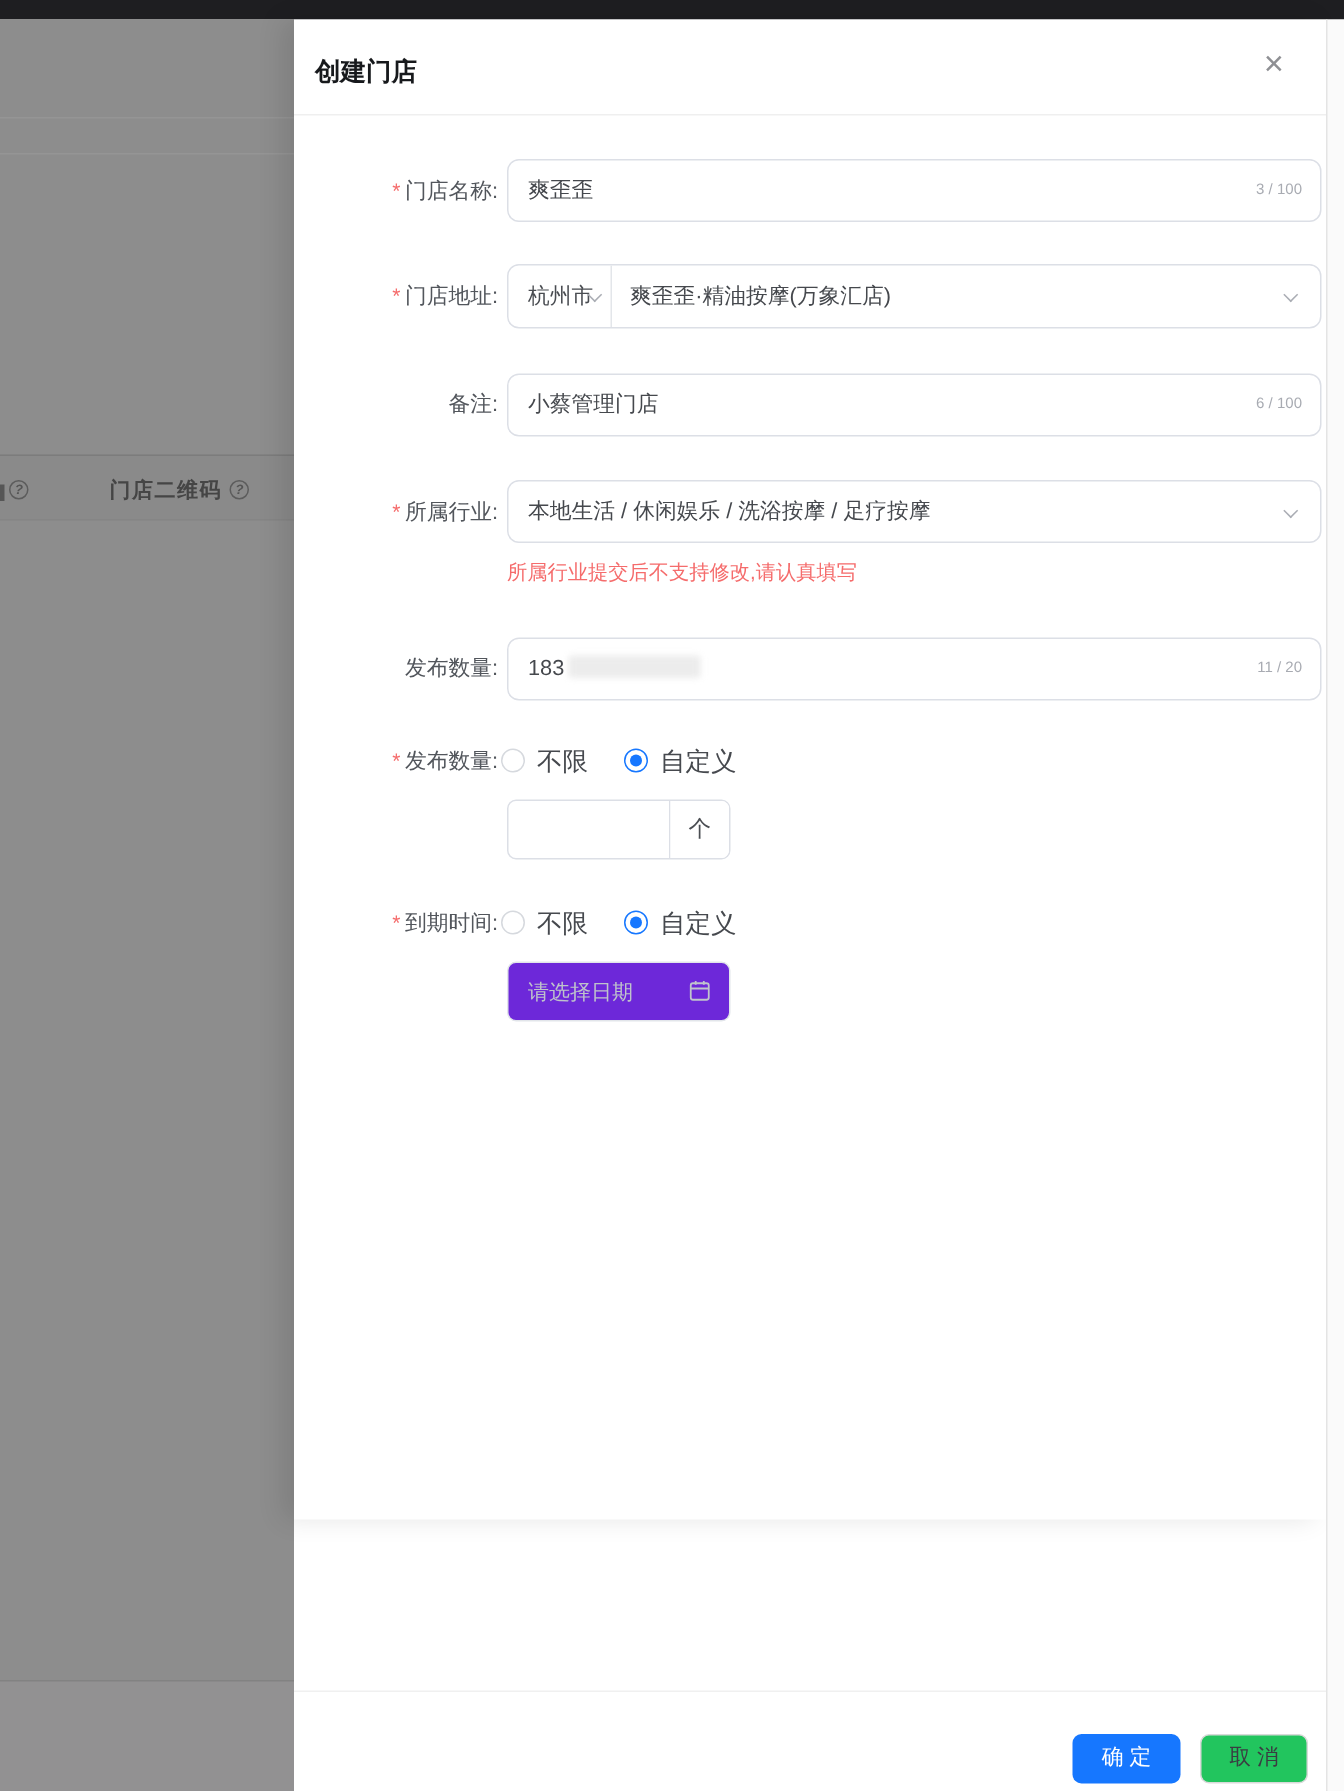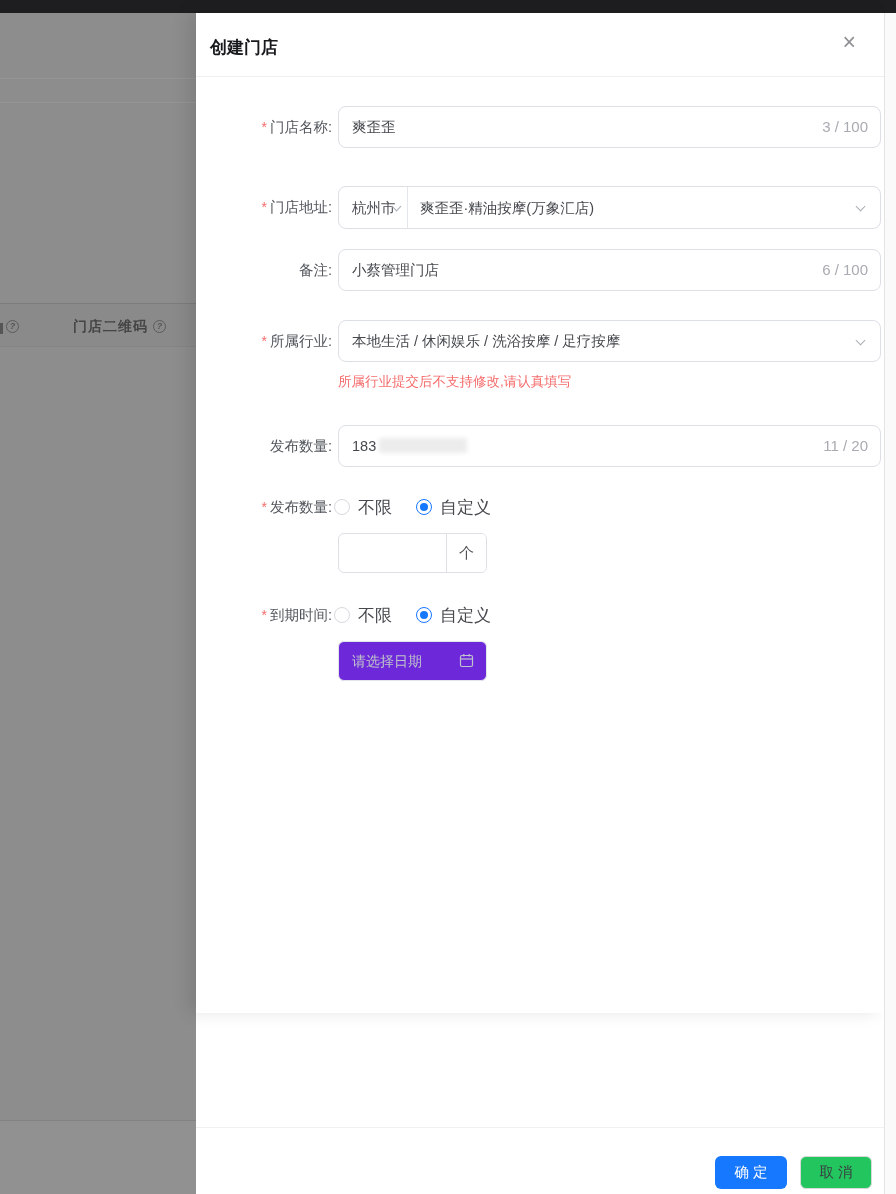--- a/index.html
+++ b/index.html
@@ -30,21 +30,21 @@
   .drawer-close { position:absolute; right:28px; top:18px; font-size:23px; line-height:23px; color:#8f9094; cursor:pointer; font-weight:400; }
 
   .row { position:absolute; left:0; right:0; }
   .flabel { position:absolute; left:0; top:0; width:136px; text-align:right; font-size:14.5px; color:#52565c; white-space:nowrap; }
   .req { color:#f56c6c; margin-right:3px; font-size:14px; }
   .ctl { position:absolute; left:142px; }
 
   .input { width:543px; border:1px solid #dcdfe6; border-radius:8px; background:#fff; position:relative; }
   .h42 { height:42px; line-height:40px; }
   .ival { position:absolute; left:13px; top:0; font-size:14.5px; color:#45484d; white-space:nowrap; }
-  .counter { position:absolute; right:12px; top:0; font-size:15px; color:#a8abb2;margin-left:20px; }
+  .counter { position:absolute; right:12px; top:0; font-size:10px; color:#a8abb2;margin-left:20px; }
 
   .redact { display:inline-block; width:88px; height:15px; margin-left:3px; background:#ececec; border-radius:2px; filter:blur(2px); vertical-align:-2px; }
 
   .select-city { position:absolute; left:0; top:0; width:68px; height:100%; }
   .city-text { position:absolute; left:13px; top:0; line-height:42px; font-size:14.5px; color:#494c51; }
   .caret { display:inline-block; width:7px; height:7px; border-right:1.4px solid #aaadb4; border-bottom:1.4px solid #aaadb4; transform:rotate(45deg); }
   .city-caret { position:absolute; left:54px; top:16px; }
   .seg-divider { position:absolute; left:68px; top:0; width:1px; height:100%; background:#e3e6ea; }
   .addr-text { position:absolute; left:81px; top:0; line-height:42px; font-size:14.5px; color:#45484d; white-space:nowrap; }
   .right-caret { position:absolute; right:16px; top:16px; }
@@ -99,21 +99,21 @@
     </div>
 
     <div class="row" style="top:93px; height:42px;">
       <div class="flabel" style="line-height:42px;padding-left:47px;"><span class="req">*</span><span>门店名称:</span></div>
       <div class="ctl input h42">
         <span class="ival">爽歪歪</span>
         <span class="counter">3 / 100</span>
       </div>
     </div>
 
-    <div class="row" style="top:173px; height:43px;">
+    <div class="row" style="top:163px; height:43px;">
       <div class="flabel" style="line-height:43px;"><span class="req">*</span><span>门店地址:</span></div>
       <div class="ctl input" style="height:43px;">
         <div class="select-city">
           <span class="city-text">杭州市</span>
           <span class="caret city-caret"></span>
         </div>
         <div class="seg-divider"></div>
         <span class="addr-text">爽歪歪·精油按摩(万象汇店)</span>
         <span class="caret right-caret"></span>
       </div>

